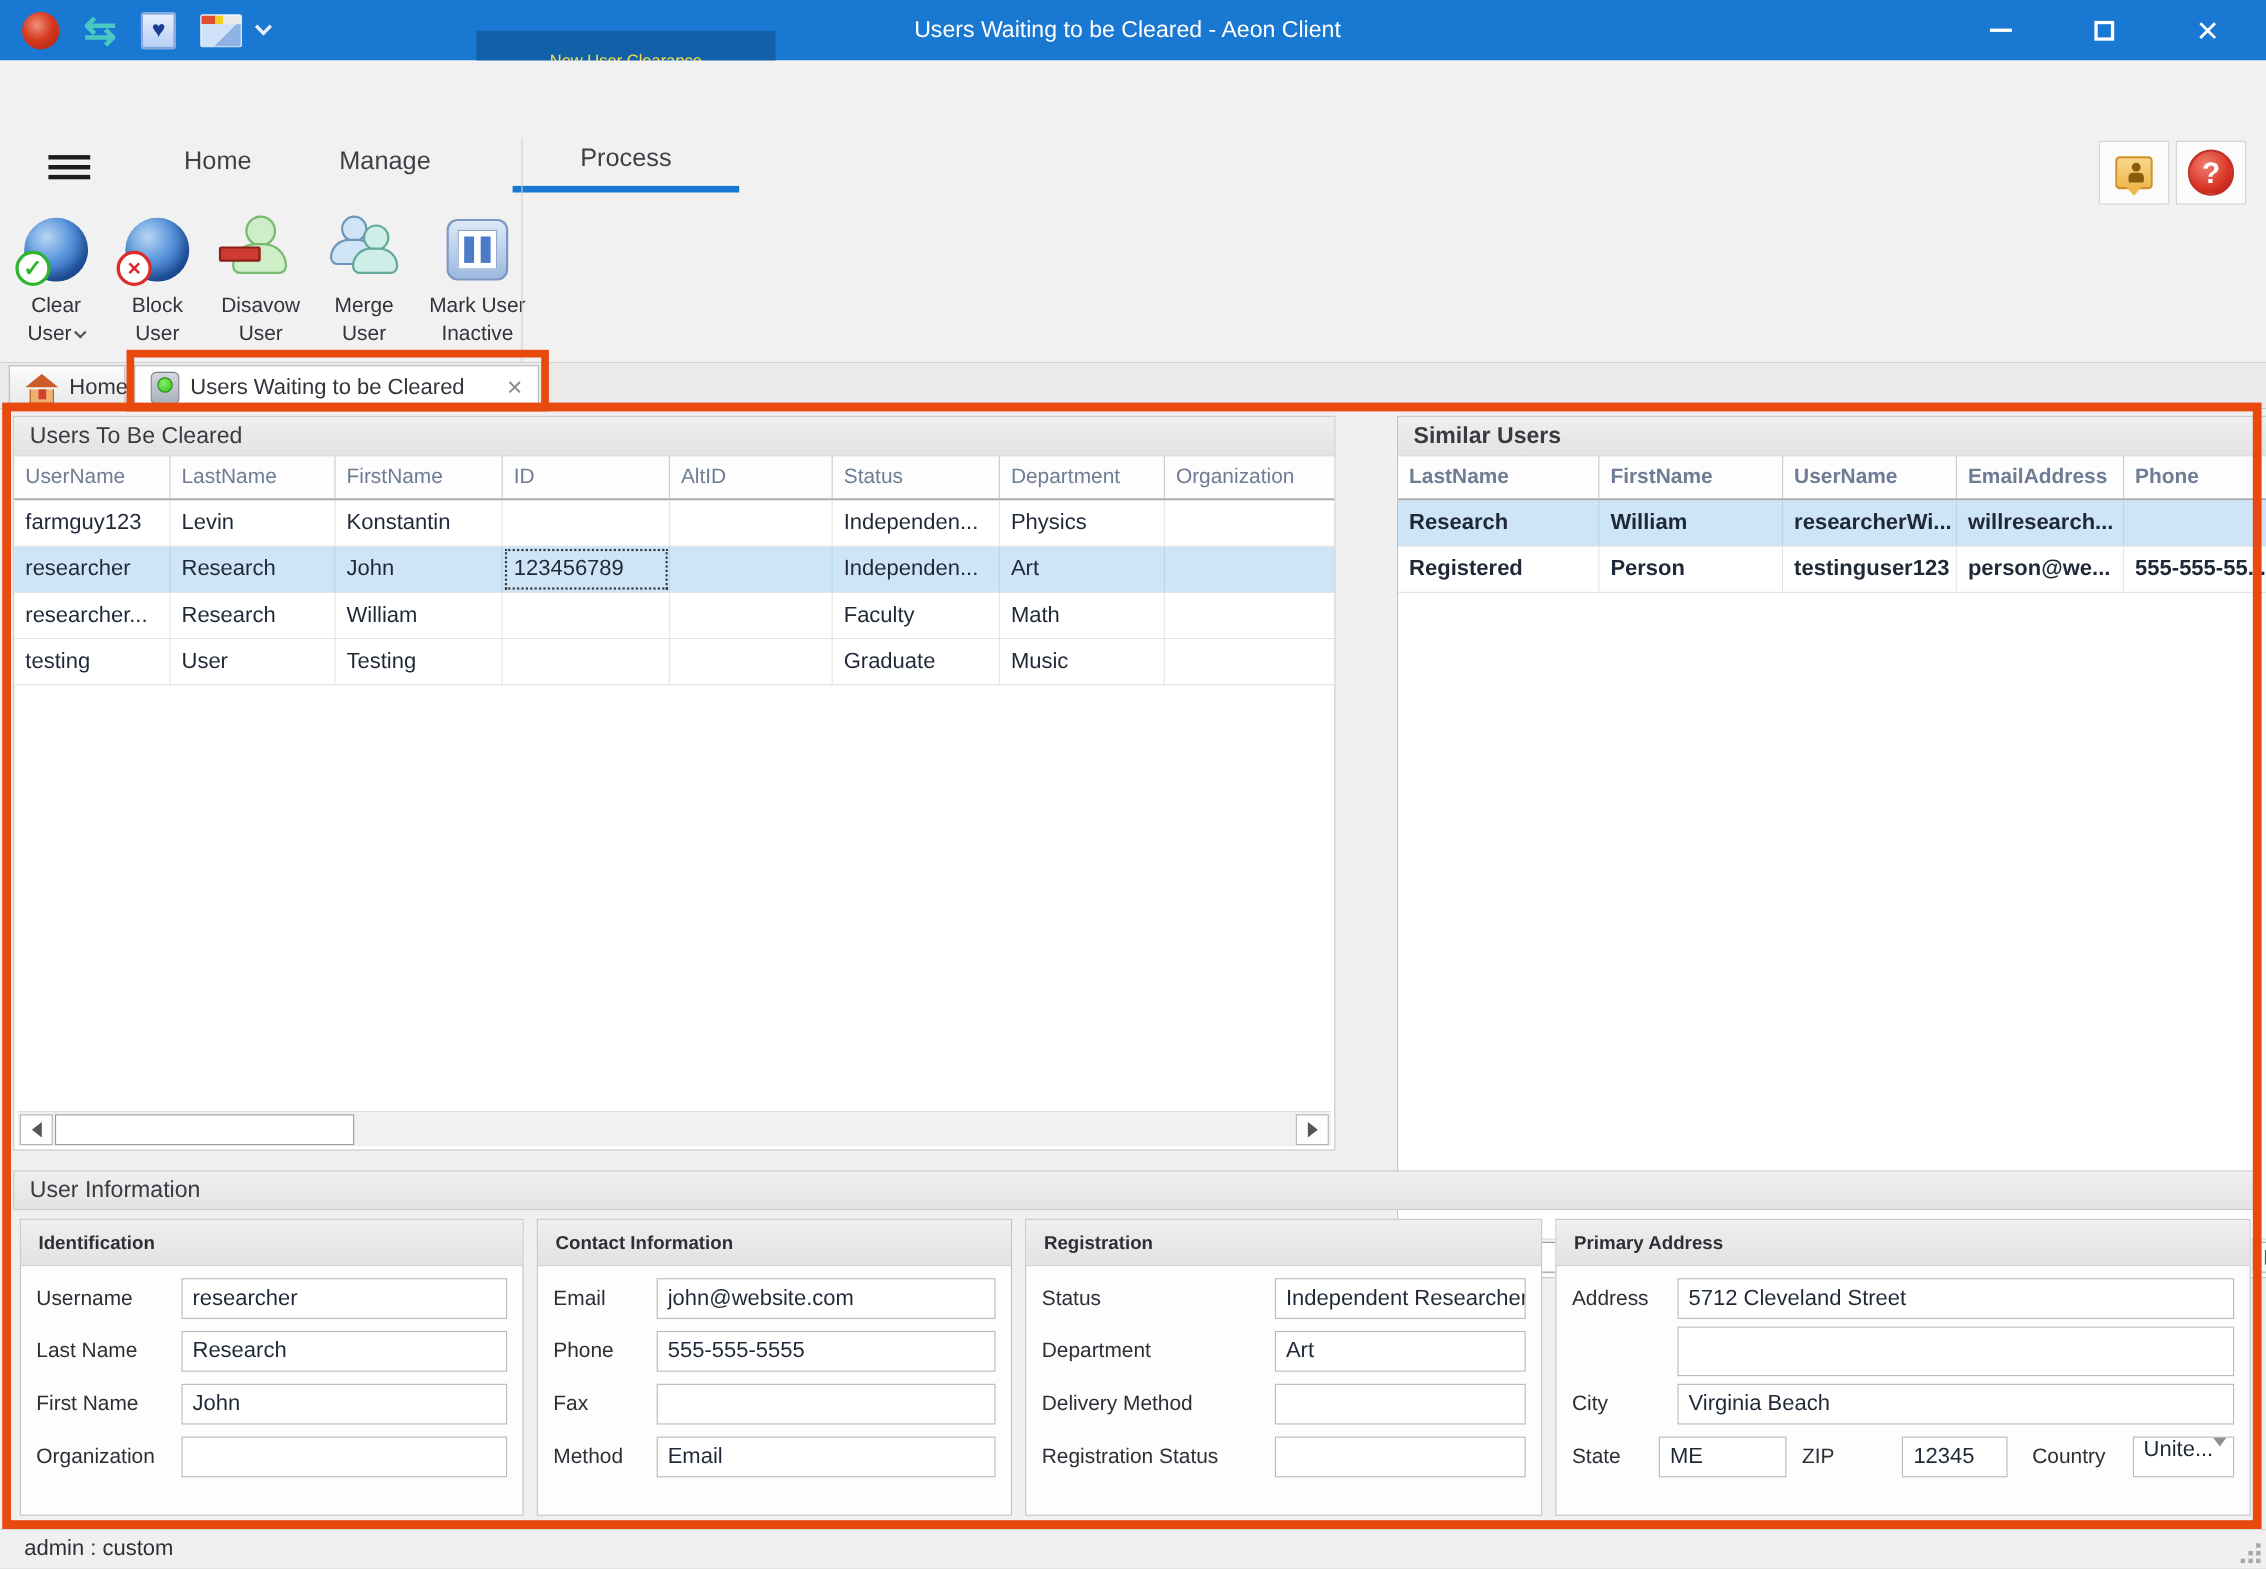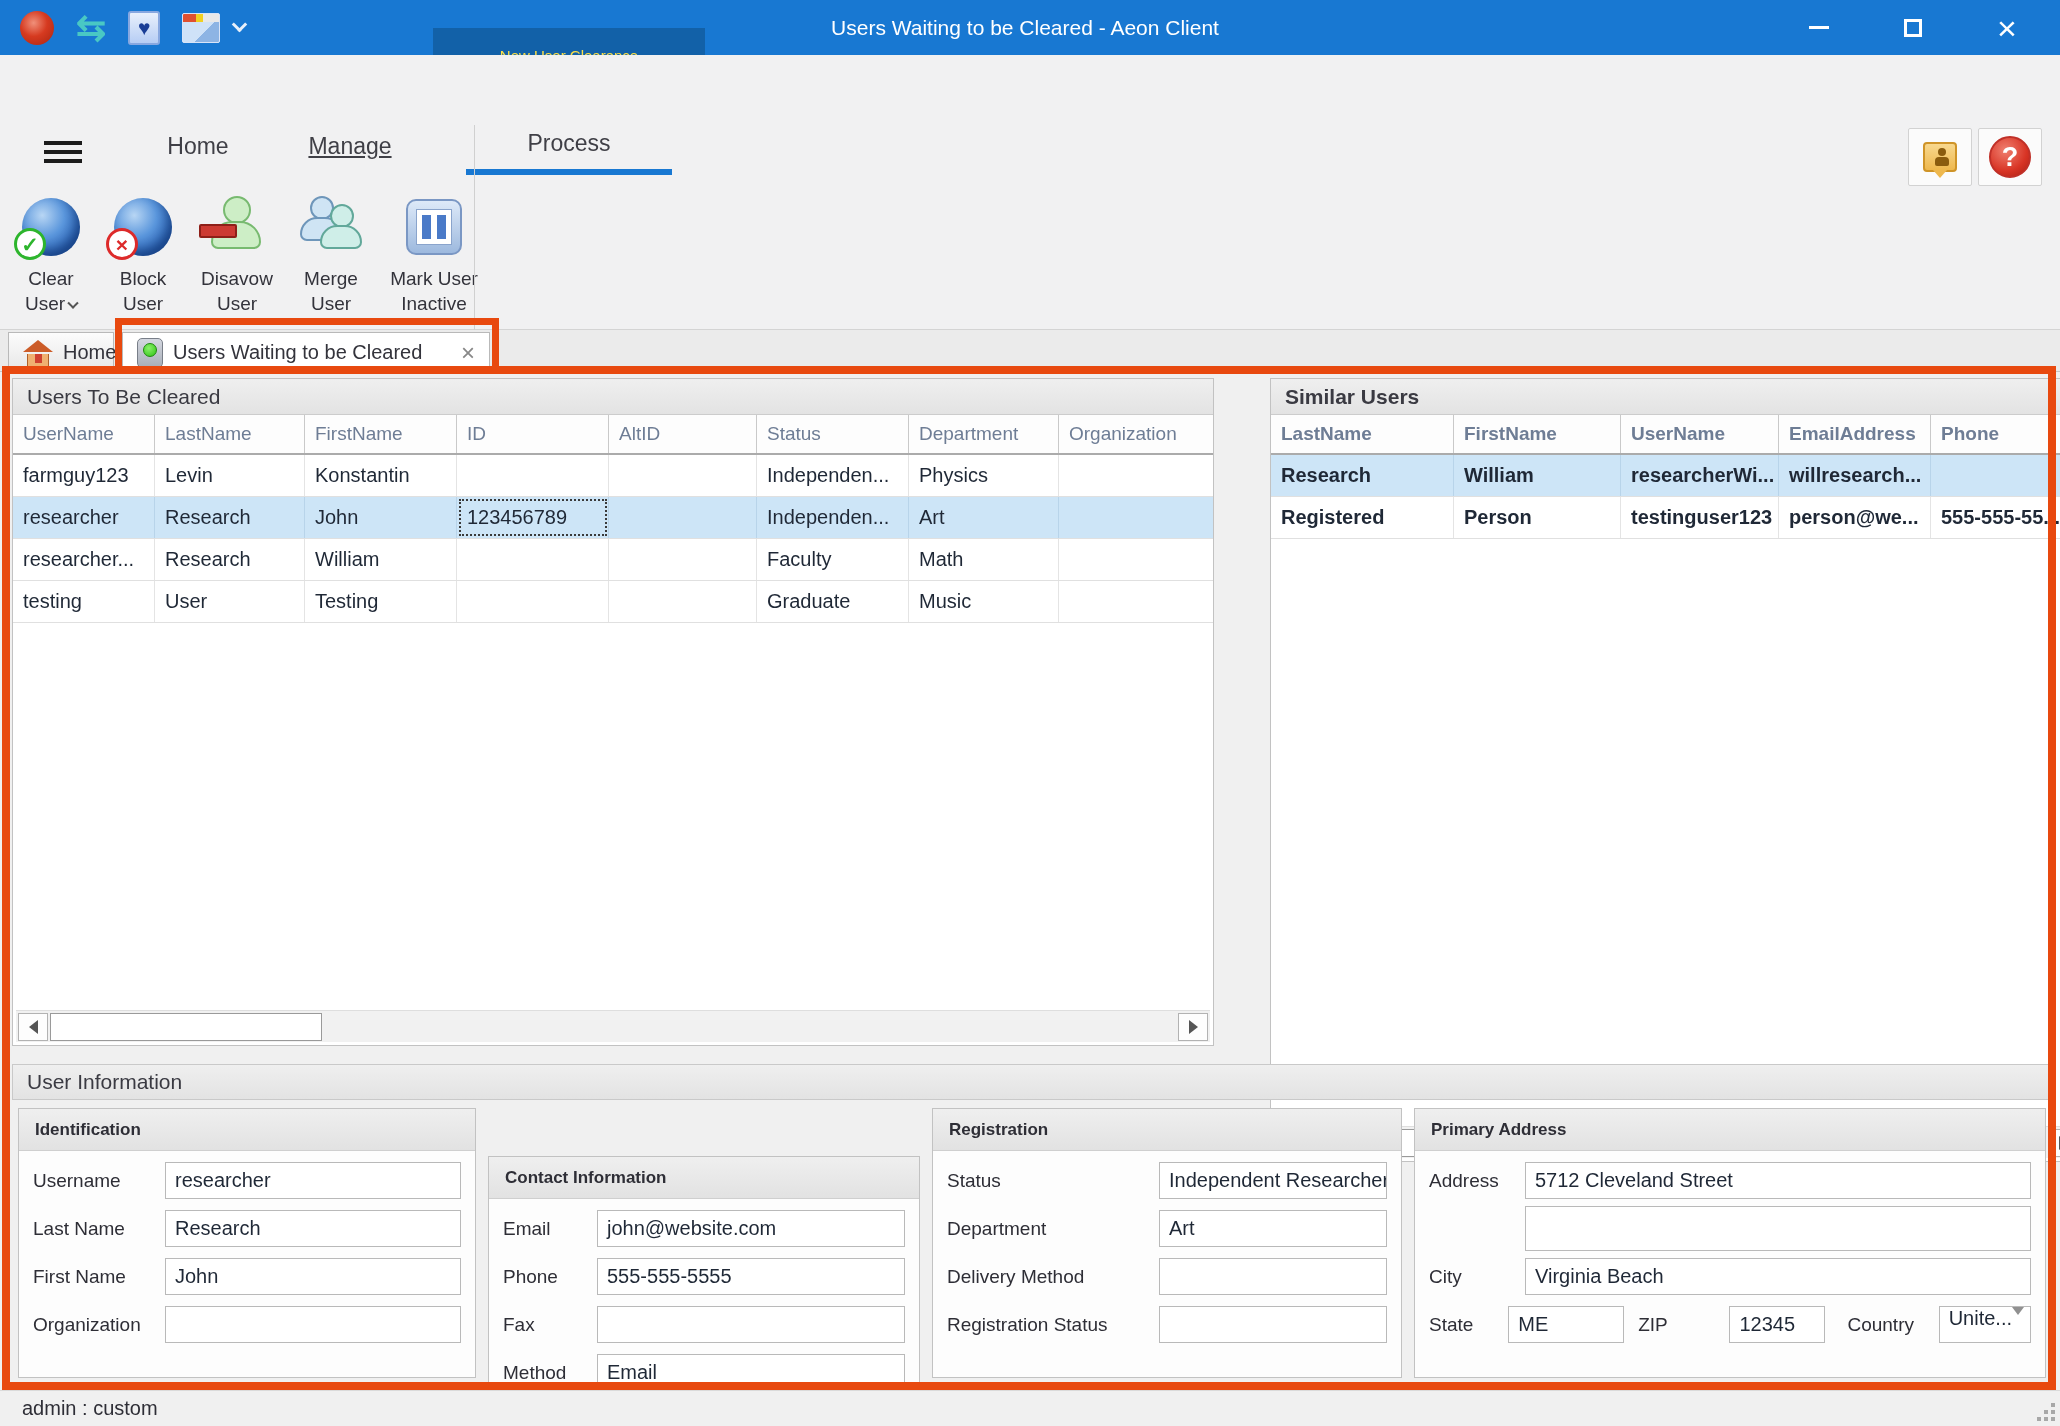--- a/index.html
+++ b/index.html
@@ -33,21 +33,21 @@
   .glyph-close { color:#fff; font-size:34px; line-height:30px; }
   
   .ribbon { position:absolute; left:0; top:55px; width:100%; height:275px; background:#f1f1f2;
     border-bottom:1px solid #d4d4d4; }
   .hamburger { position:absolute; left:44px; top:86px; width:38px; height:22px;
     border-top:4px solid #1c1c1c; border-bottom:4px solid #1c1c1c; }
   .hamburger::after { content:""; display:block; height:4px; background:#1c1c1c; margin-top:5px; }
   .rtab { position:absolute; top:62px; height:58px; display:flex; align-items:center; justify-content:center;
     font-size:23px; color:#3f3f46; }
   .rtab-home { left:140px; width:116px; }
-  .rtab-manage { left:292px; width:116px;text-decoration:underline; }
+  .rtab-manage { left:292px; width:116px; }
   .rtab-process { left:466px; width:206px; border-bottom:6px solid #1878d2; }
   .ribbon-side-btn { position:absolute; top:73px; width:64px; height:58px; background:#fbfbfb;
     border:1px solid #d2d2d2; border-radius:2px; display:flex; align-items:center; justify-content:center; }
   .rb-feedback { left:1908px; } .rb-help { left:1978px; }
   .fb-icon { position:relative; width:34px; height:30px; border:2px solid #cf9428; border-radius:4px;
     background:linear-gradient(#f8d88e,#eeb84e); }
   .fb-icon::before { content:""; position:absolute; left:13px; top:4px; width:8px; height:8px; border-radius:50%; background:#8a5c0e; }
   .fb-icon::after { content:""; position:absolute; left:10px; top:13px; width:14px; height:9px; border-radius:4px 4px 2px 2px; background:#8a5c0e; }
   .fb-tail { position:absolute; margin-top:34px; width:0; height:0;
     border-left:7px solid transparent; border-right:7px solid transparent; border-top:8px solid #eeb84e; }
@@ -129,21 +129,21 @@
     display:flex; align-items:center; justify-content:center; }
   .sc-left { left:2px; } .sc-right { right:2px; }
   .tri-l { width:0; height:0; border-top:7px solid transparent; border-bottom:7px solid transparent; border-right:9px solid #555; }
   .tri-r { width:0; height:0; border-top:7px solid transparent; border-bottom:7px solid transparent; border-left:9px solid #555; }
   .sc-thumb { position:absolute; top:2px; height:28px; background:#fff; border:1px solid #9a9a9a; }
   .thumb-left { left:34px; width:272px; } .thumb-right { left:34px; width:442px; }
   .uinfo-title { position:absolute; left:12px; top:692px; width:2040px; height:36px;
     background:linear-gradient(#efefef,#e3e3e3); border:1px solid #c9c9c9; display:flex; align-items:center;
     padding-left:14px; font-size:21px; color:#3a3a42; }
   .gbox { position:absolute; top:736px; height:270px; background:#fdfdfd; border:1px solid #c2c2c2; }
-  .gb-ident { left:18px; width:458px; } .gb-contact { left:488px; width:432px;margin-top:48px; }
+  .gb-ident { left:18px; width:458px; } .gb-contact { left:488px; width:432px; }
   .gb-reg { left:932px; width:470px; } .gb-addr { left:1414px; width:632px; }
   .gbox-title { height:42px; background:linear-gradient(#efefef,#e2e2e2); border-bottom:1px solid #cfcfcf;
     display:flex; align-items:center; padding-left:16px; font-size:17px; font-weight:bold; color:#2e2e36; }
   .frow { display:flex; align-items:center; margin:11px 14px 0; height:37px; }
   .flabel { font-size:19px; color:#2e2e36; white-space:nowrap; }
   .gb-ident .flabel { width:132px; } .gb-contact .flabel { width:94px; }
   .gb-reg .flabel { width:212px; } .gb-addr .flabel { width:96px; }
   .tinput { flex:1; height:37px; border:1px solid #b9b9b9; background:#fff; font-size:20px; color:#1f2836;
     display:flex; align-items:center; padding:0 9px; overflow:hidden; white-space:nowrap; min-width:0; }
   .addr2 { height:45px; }

